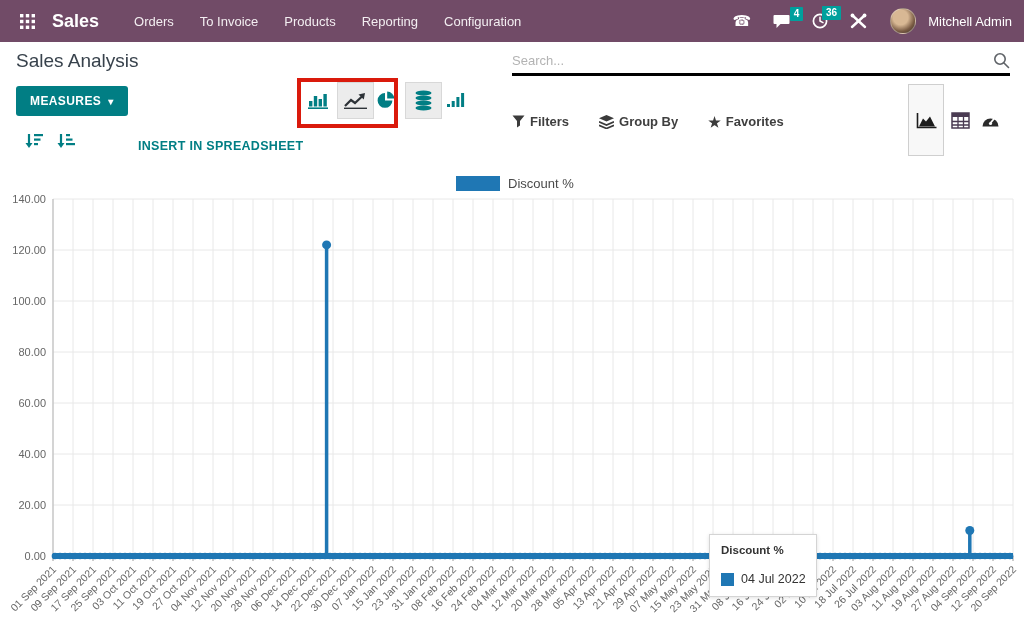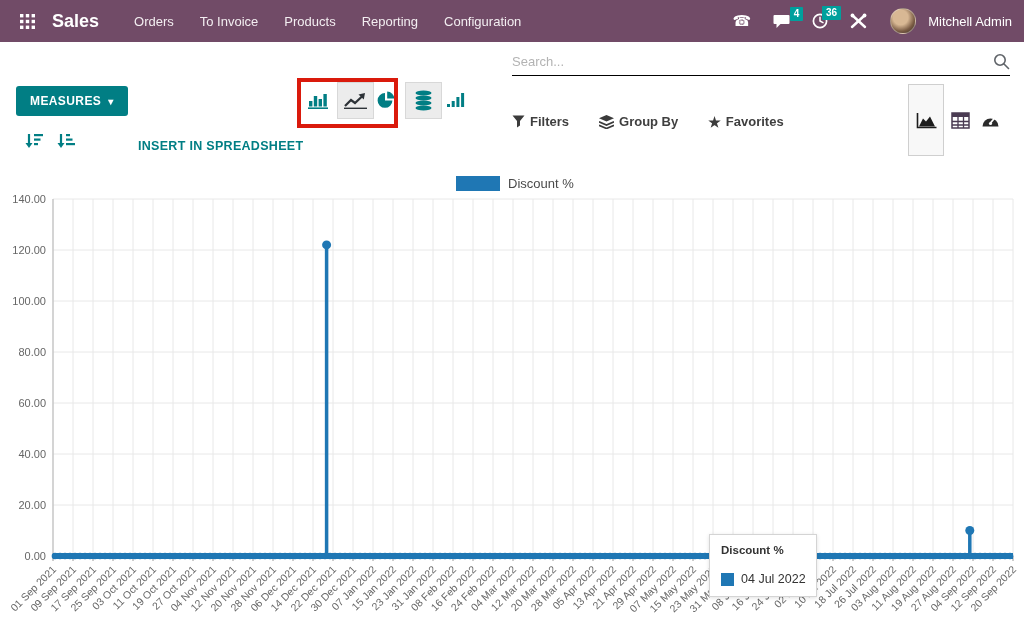--- a/index.html
+++ b/index.html
@@ -22,21 +22,21 @@
   .company { color:#f3eef1; font-size:13px; padding:0 14px; cursor:pointer; white-space:nowrap; }
   .avatar { width:26px; height:26px; border-radius:50%; margin:0 8px 0 10px; cursor:pointer;
             background:radial-gradient(circle at 40% 35%, #d8b894 0 35%, #7a5c44 65%, #2e2320 100%);
             border:1px solid rgba(255,255,255,.35); }
   .user { color:#fff; font-size:13px; cursor:pointer; white-space:nowrap; }
 
   
   .control-panel { position:relative; width:1024px; height:124px; background:#fff; }
   .cp-title { position:absolute; left:16px; top:8px; font-size:19px; color:#38424c; }
   .search-wrap { position:absolute; left:512px; top:6px; width:498px; height:28px;
-                 border-bottom:1px solid #000000; display:flex; align-items:center; }
+                 border-bottom:3px solid #000000; display:flex; align-items:center; }
   .search-input { flex:1; border:none; outline:none; font-size:13px; color:#333;
                   font-family:"Liberation Sans", sans-serif; }
   .search-input::placeholder { color:#b3b3b3; }
   .search-icon-btn { cursor:pointer; display:flex; align-items:center; }
 
   .measures-btn { position:absolute; left:16px; top:44px; height:30px; background:#017e84;
                   color:#fff; border:none; border-radius:3px; font-size:12px; font-weight:700;
                   letter-spacing:.4px; padding:0 14px; cursor:pointer;
                   font-family:"Liberation Sans", sans-serif; display:flex; align-items:center; gap:7px; }
   .insert-btn { position:absolute; left:138px; top:51px; color:#017e84; font-size:12.5px;
@@ -122,20 +122,21 @@
         <circle cx="2.5" cy="2.5" r="1.9" fill="#fff"></circle>
         <circle cx="14.5" cy="2.5" r="1.9" fill="#fff"></circle>
       </svg>
     </span>
     <span class="avatar"></span>
     <span class="user">Mitchell Admin</span>
   </div>
 </div>
 
 <div class="control-panel">
+  <div class="cp-title">Sales Analysis</div>
 
   <div class="search-wrap">
     <input class="search-input" type="text" placeholder="Search..." style="">
     <span class="search-icon-btn">
       <svg width="17" height="17" viewBox="0 0 17 17">
         <circle cx="7" cy="7" r="5.2" fill="none" stroke="#5f6368" stroke-width="1.6"></circle>
         <path d="M11 11 L15.5 15.5" stroke="#5f6368" stroke-width="1.6" stroke-linecap="round"></path>
       </svg>
     </span>
   </div>

